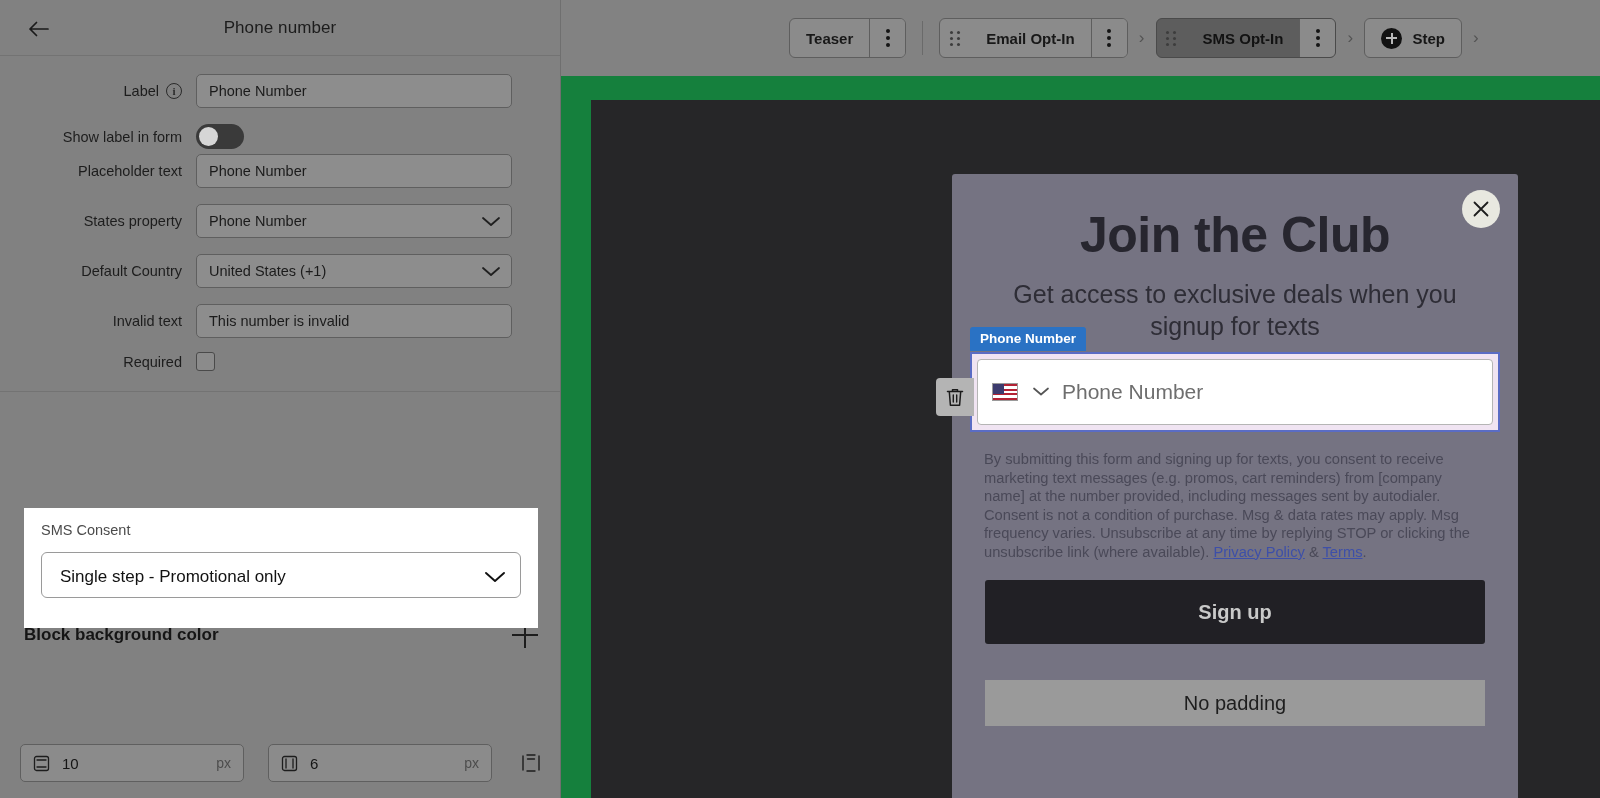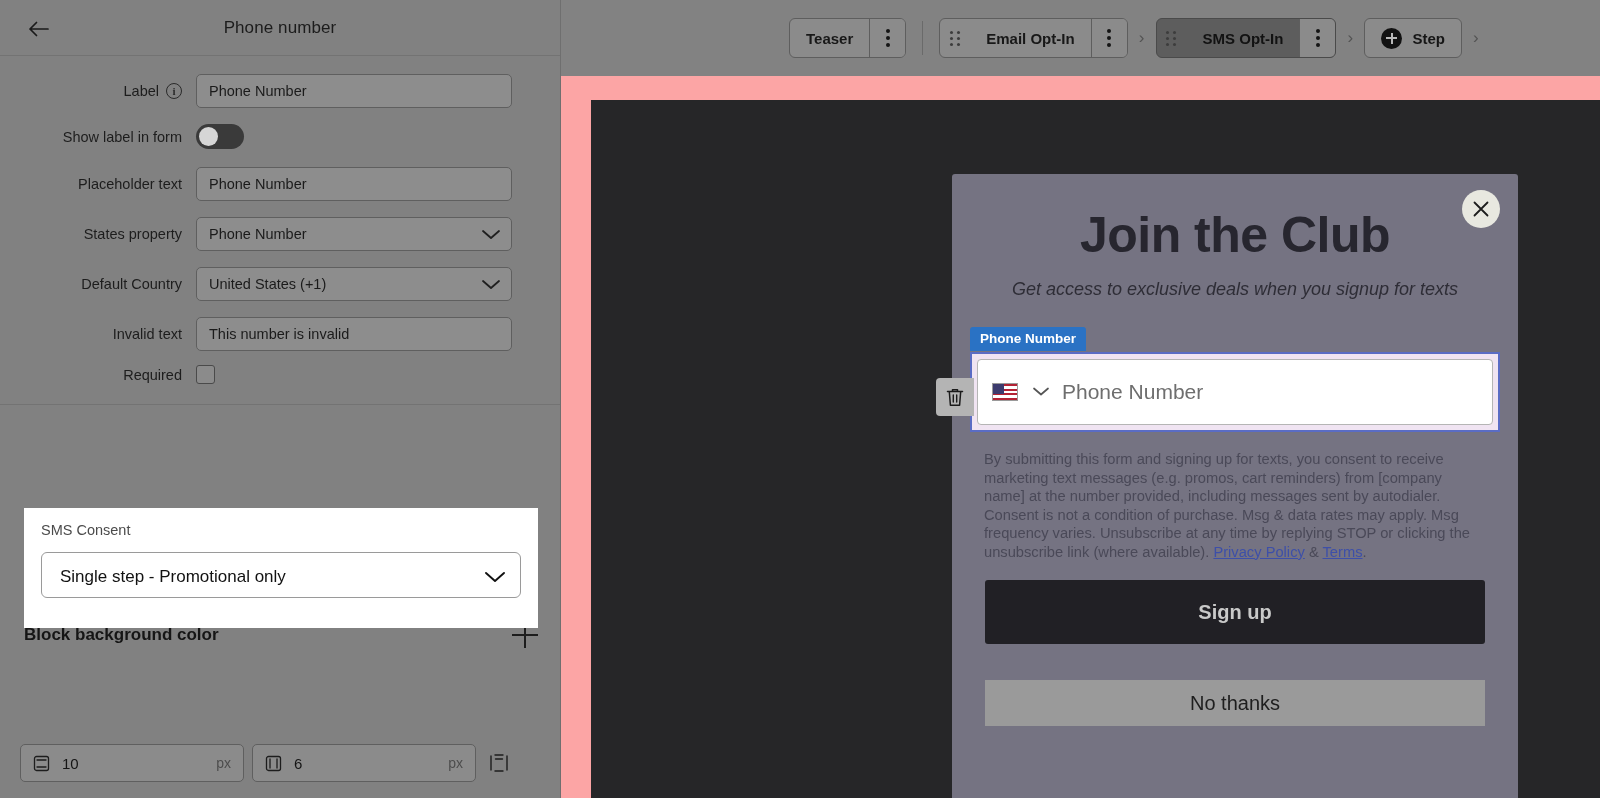--- a/index.html
+++ b/index.html
@@ -2,21 +2,21 @@
 <html><head>
 <meta charset="utf-8">
 <style>
   * { box-sizing: border-box; margin: 0; padding: 0; }
   html, body {
     width: 1600px; height: 798px;
     overflow: hidden;
     font-family: "Liberation Sans", sans-serif;
     background: #808080;
   }
-  .root { position: relative; width: 1600px; height: 798px; background: #fca5a5; }
+  .root { position: relative; width: 1600px; height: 798px; background: #15803d; }
 
   
   .left-panel {
     position: absolute; left: 0; top: 0; width: 561px; height: 798px;
     background: #818181;
     border-right: 1px solid #6f6f6f;
     overflow: hidden;
   }
   .lp-header {
     position: relative; height: 56px;
@@ -123,21 +123,21 @@
     width: 26px; height: 26px; position: relative; cursor: pointer;
   }
   .plus-btn:before, .plus-btn:after {
     content: ""; position: absolute; background: #1d1d1d;
   }
   .plus-btn:before { left: 0; top: 12px; width: 26px; height: 2px; }
   .plus-btn:after { top: 0; left: 12px; height: 26px; width: 2px; }
 
   .pad-row {
     position: absolute; left: 20px; top: 744px;
-    display: flex; align-items: center; gap: 8px;
+    display: flex; align-items: center; gap: 24px;
   }
   .pad-field {
     width: 224px; height: 38px;
     border: 1px solid #5f5f5f; border-radius: 5px;
     background: #8b8b8b;
     display: flex; align-items: center;
     padding: 0 12px;
     font-size: 15px; color: #151515;
     cursor: text;
   }
@@ -223,21 +223,21 @@
     display: flex; align-items: center; justify-content: center;
     cursor: pointer;
   }
   .modal-h1 {
     text-align: center; margin-top: 32px;
     font-size: 50px; font-weight: 800; color: #27262f;
     letter-spacing: -.5px;
   }
   .modal-sub {
     text-align: center; margin: 14px 40px 16px 40px;
-    font-size: 18px; color: #2e2d36; line-height: 1.28; font-style: italic;
+    font-size: 25px; color: #2e2d36; line-height: 1.28;
   }
 
   
   .field-wrap {
     position: absolute; left: 18px; top: 178px; width: 530px;
     border: 2px solid #5a6cc4;
     background: #f0e4f2;
     padding: 5px;
   }
   .field-badge {
@@ -319,21 +319,21 @@
           <span>Label</span>
           <span class="info-icon">i</span>
         </div>
         <div class="fctl">
           <div class="textbox">
             <span>Phone Number</span>
           </div>
         </div>
       </div>
 
-      <div class="frow" style="margin-bottom:18px;">
+      <div class="frow" style="margin-bottom:5px;">
         <div class="flabel">
           <span>Show label in form</span>
         </div>
         <div class="fctl">
           <div class="toggle">
             <div class="knob"></div>
           </div>
         </div>
       </div>
 
@@ -549,17 +549,17 @@
 
       <div class="consent">
         <span>By submitting this form and signing up for texts, you consent to receive marketing text messages (e.g. promos, cart reminders) from [company name] at the number provided, including messages sent by autodialer. Consent is not a condition of purchase. Msg &amp; data rates may apply. Msg frequency varies. Unsubscribe at any time by replying STOP or clicking the unsubscribe link (where available). </span><a href="#">Privacy Policy</a><span> &amp; </span><a href="#">Terms</a><span>.</span>
       </div>
 
       <div class="signup-btn">
         <span>Sign up</span>
       </div>
 
       <div class="nothanks-btn">
-        <span>No thanks</span>
+        <span>No padding</span>
       </div>
     </div>
   </div>
 </div>
 
 </body></html>

